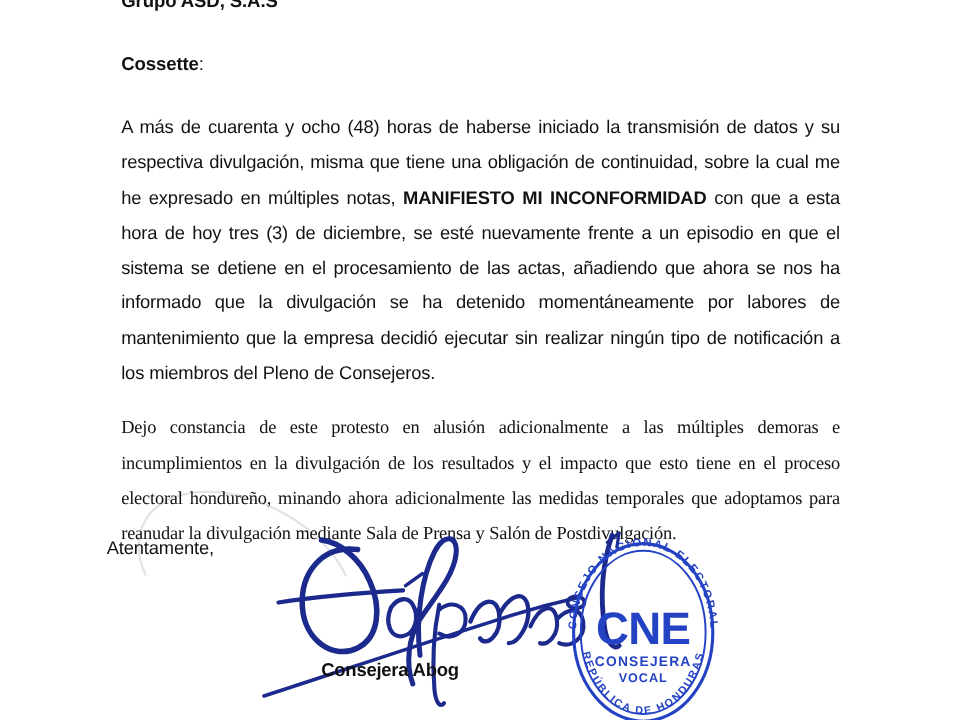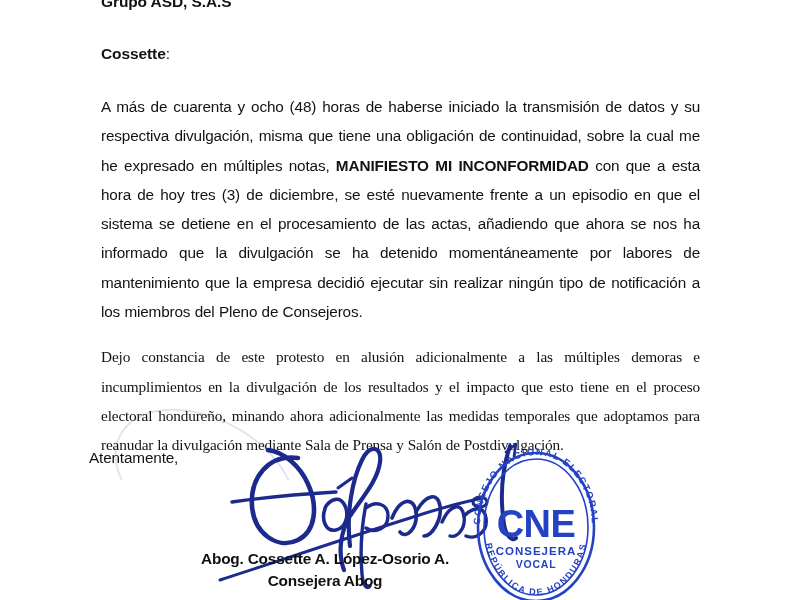--- a/index.html
+++ b/index.html
@@ -189,21 +189,20 @@
         <path d="M10 140 C60 124 130 100 200 78 C230 68 254 62 272 58" stroke-width="3"></path>
 
         <path d="M300 6 C292 30 290 58 294 84 C296 96 302 102 306 98" stroke-width="4"></path>
 
         <path d="M296 12 L306 4 L304 16" stroke-width="2.6"></path>
       </g>
     </svg>
   </div>
 
   <div class="signer">
-    <div class="name">Abog. Cossette A. López-Osorio A.</div>
     <div class="role">Consejera Abog</div>
   </div>
 
   <div class="seal">
     <svg viewBox="0 0 140 165">
       <defs>
         <path id="arcTop" d="M 14,86 A 56,72 0 0 1 126,86"></path>
         <path id="arcBottom" d="M 18,86 A 52,68 0 0 0 122,86"></path>
       </defs>
       <g fill="none" stroke="#2442c4">

